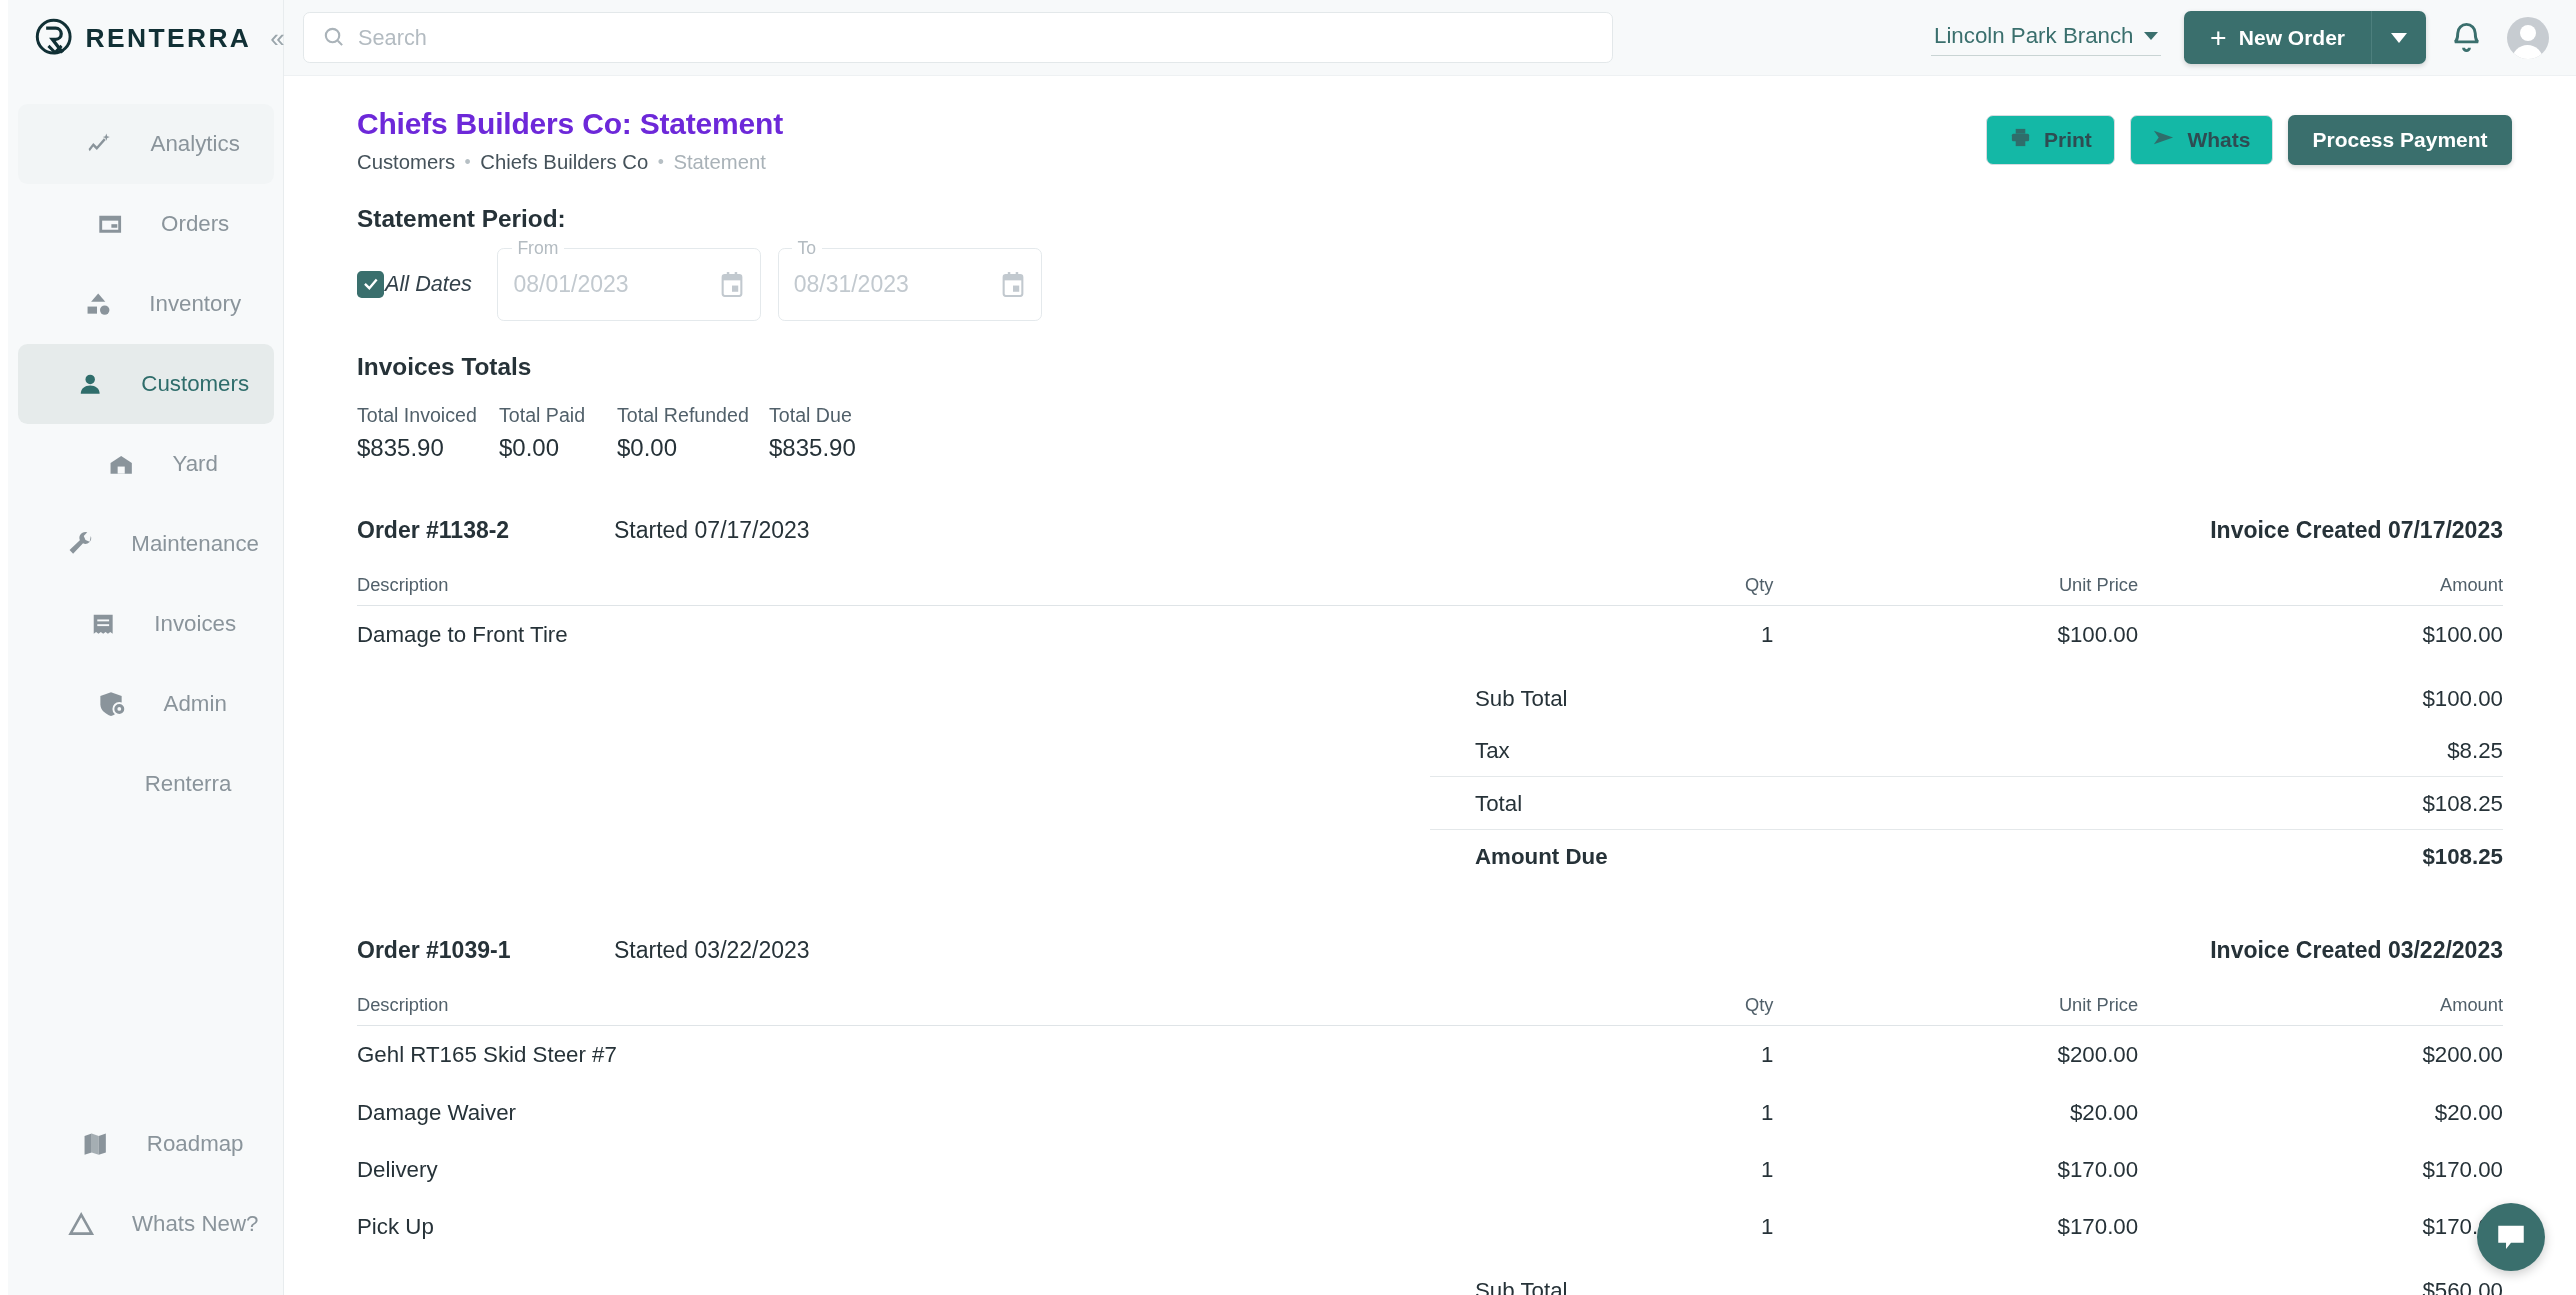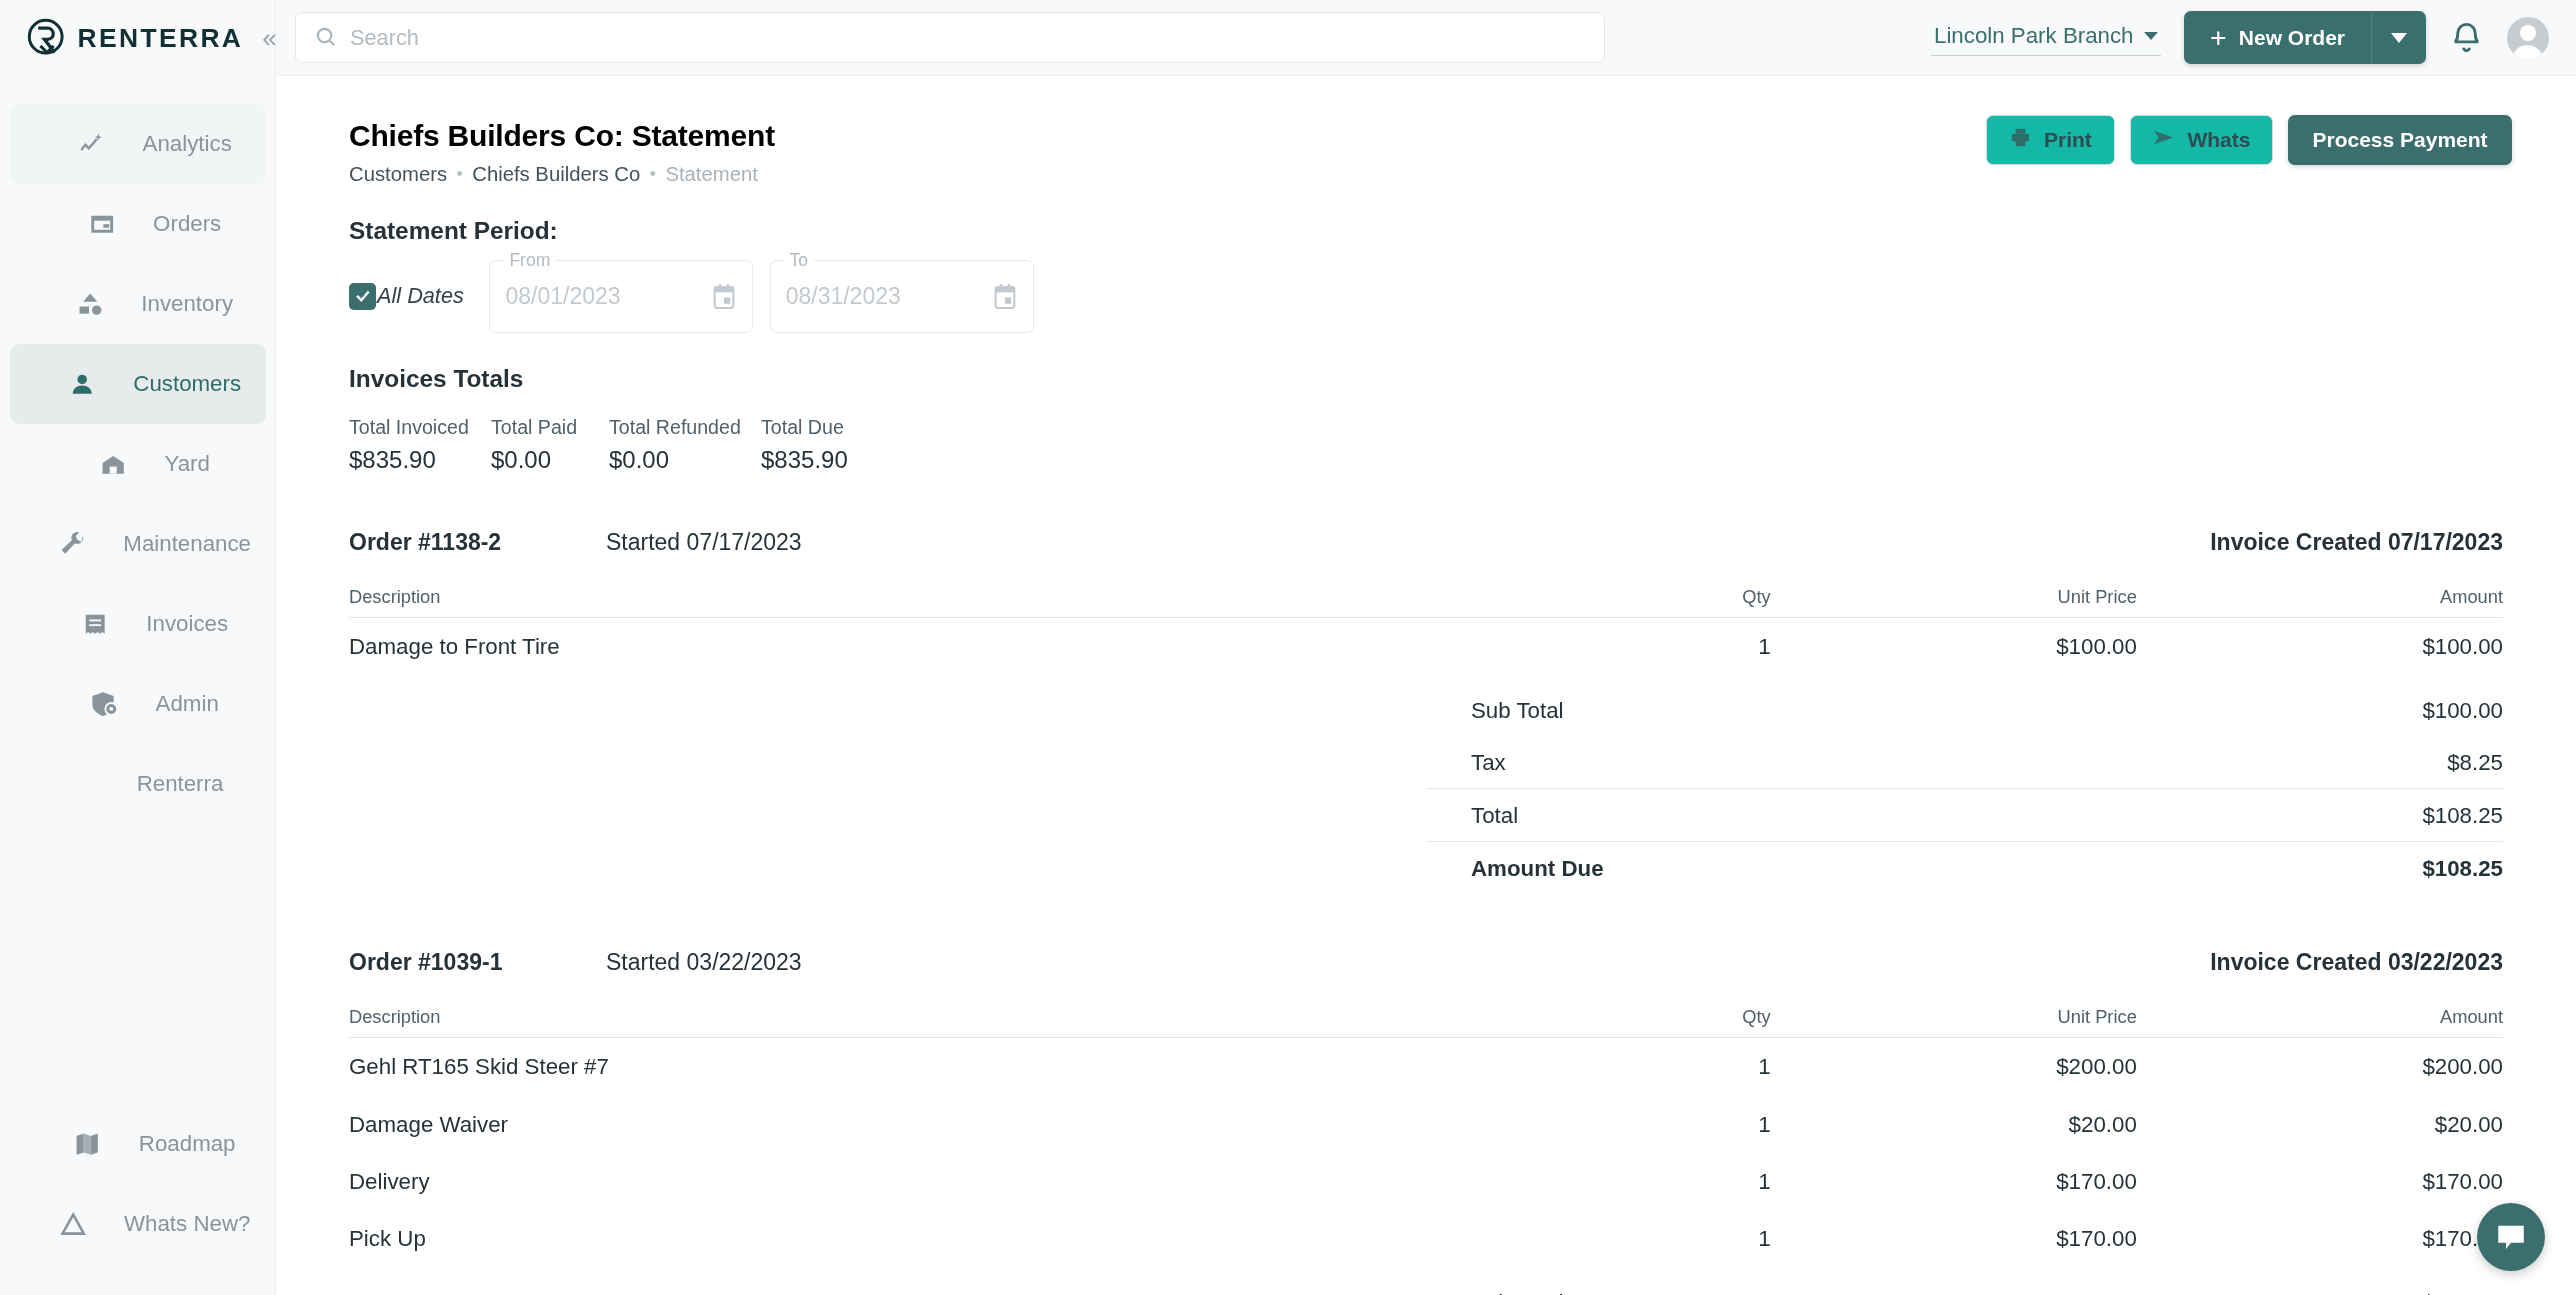--- a/index.html
+++ b/index.html
@@ -12,20 +12,21 @@
   .app { display: flex; width: 2576px; height: 1295px; position: relative; }
 
   
   .sidebar {
     width: 276px; height: 1295px;
     background: #f7f9fa;
     border-right: 0.7px solid #e8ecee;
     display: flex; flex-direction: column;
     flex: 0 0 276px;
     position: relative;
+    margin-left: 8px;
   }
   .brand {
     height: 76px; display: flex; align-items: center;
     padding-left: 26px; gap: 9.5px;
   }
   .brand-logo { width: 42px; height: 42px; flex: 0 0 42px; }
   .brand-word {
     font-size: 26.4px; font-weight: 700; letter-spacing: 2.4px;
     color: #113035; line-height: 1;
   }
@@ -96,21 +97,21 @@
   .avatar {
     width: 42px; height: 42px; border-radius: 50%; background: #c7ccd1;
     position: relative; overflow: hidden; cursor: pointer;
   }
   .avatar .head { position: absolute; width: 16.2px; height: 16.2px; border-radius: 50%; background: #fff; left: 13px; top: 8.1px; }
   .avatar .body { position: absolute; width: 31px; height: 20.3px; border-radius: 15.6px 15.6px 0 0; background: #fff; left: 5.4px; top: 28px; }
 
   
   .content { flex: 1 1 auto; overflow: hidden; padding: 0 0 0 0; position: relative; }
   .page-head { display: flex; align-items: flex-start; padding: 31px 64px 0 73px; }
-  .page-title { font-size: 30px; font-weight: 700; color: #000000; letter-spacing: -0.2px; margin-top: 12px; }
+  .page-title { font-size: 30px; font-weight: 700; color: #6d28d9; letter-spacing: -0.2px; }
   .breadcrumb { margin-top: 9.5px; font-size: 20.3px; color: #45525a; display: flex; align-items: center; gap: 9.5px; }
   .breadcrumb .sep { color: #b6bfc4; font-size: 17.6px; }
   .breadcrumb .crumb { cursor: pointer; }
   .breadcrumb .crumb.muted { color: #a9b2b8; cursor: default; }
   .head-actions { margin-left: auto; display: flex; align-items: center; gap: 15px; padding-top: 8.1px; }
   .btn-outline {
     height: 50px; border: 0.7px solid #d6dce0; background: #14b8a6; border-radius: 7px;
     display: flex; align-items: center; gap: 12.2px; padding: 0 21.7px;
     font-size: 21px; color: #2e4c52; font-weight: 700; cursor: pointer; font-family: inherit;
   }

